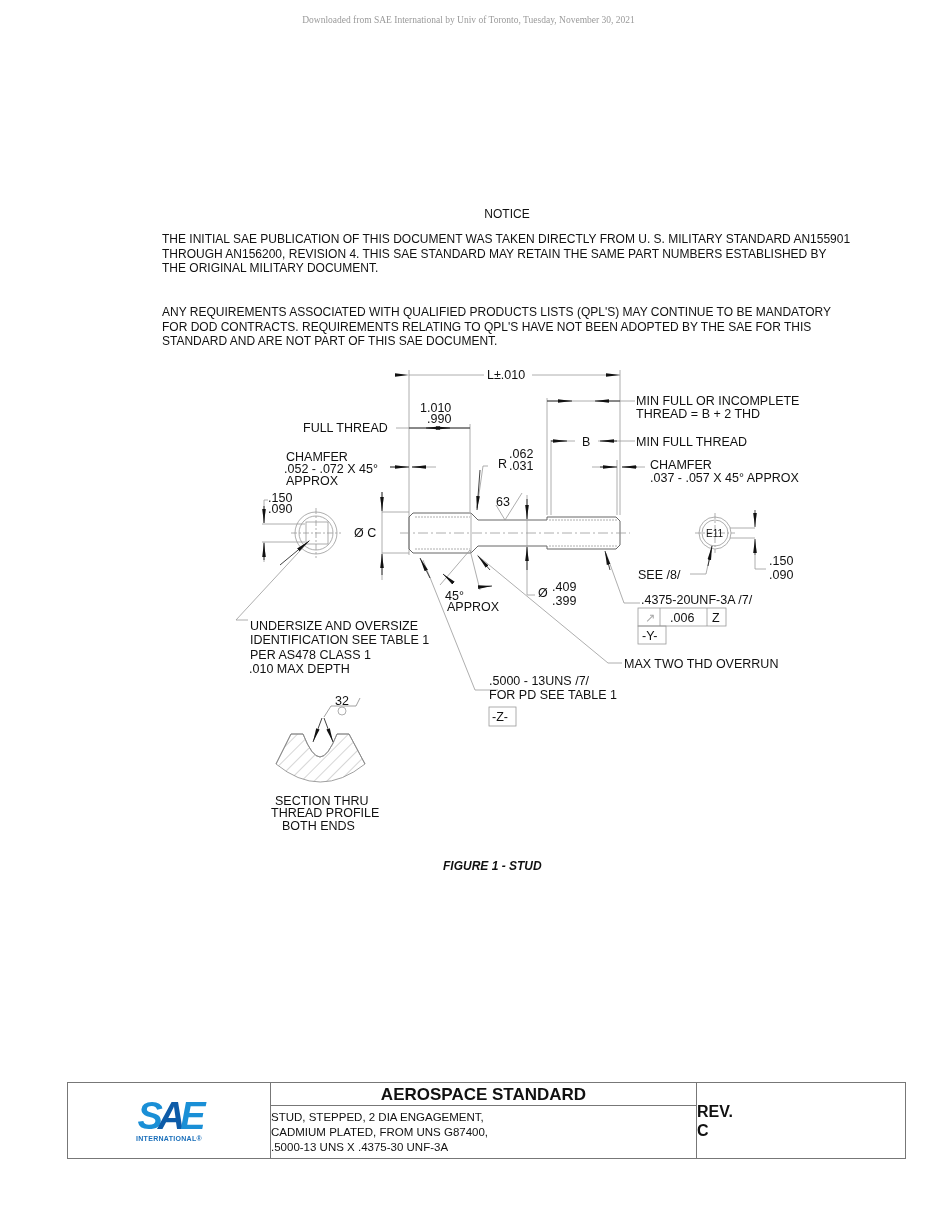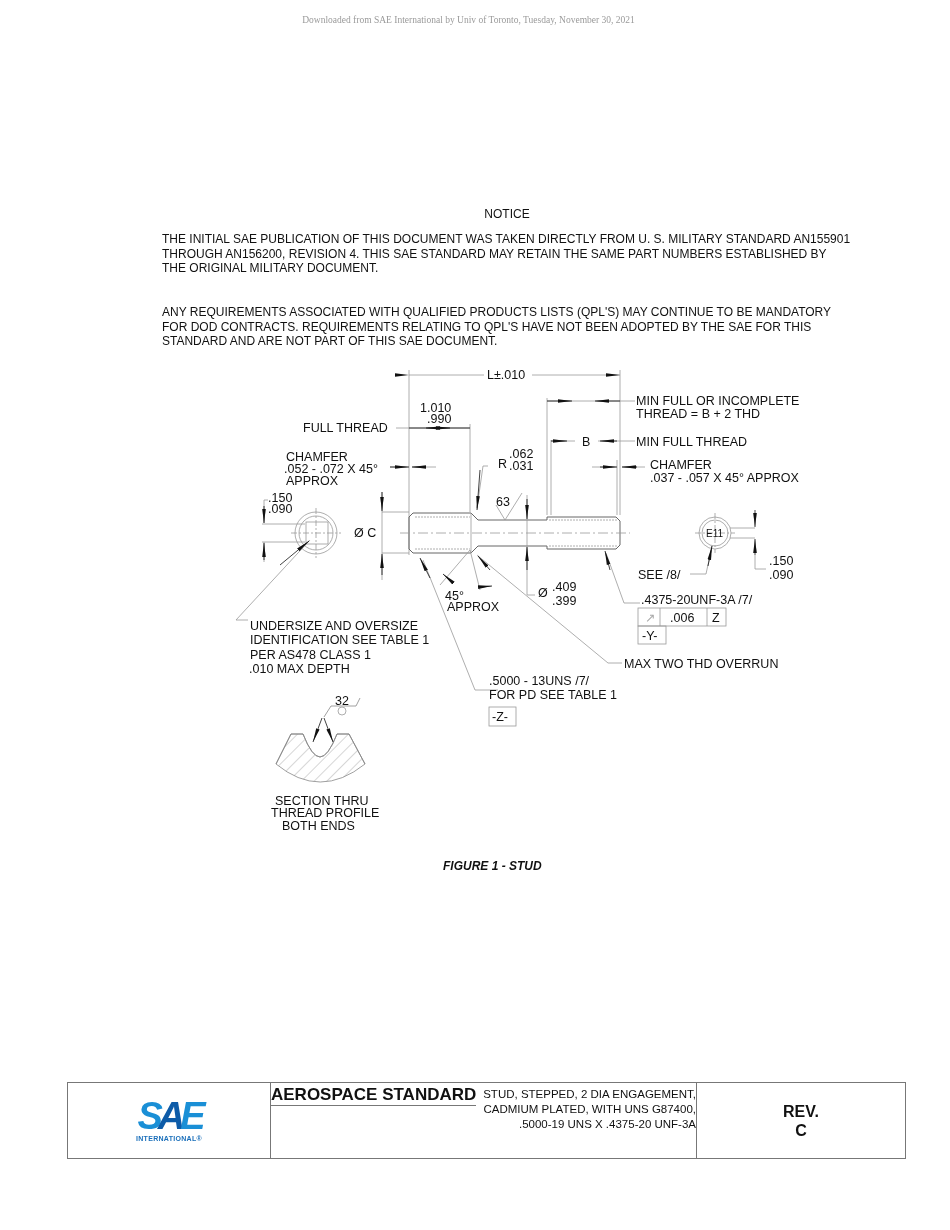--- a/index.html
+++ b/index.html
@@ -7,26 +7,26 @@
     .download-note { position: absolute; top: 15px; left: 0; width: 905px; text-align: center; font-family: "Liberation Serif", serif; font-size: 9.5px; color: #9a9a9a; margin-left: 16px; }
     .notice-title { position: absolute; top: 207px; left: 0; width: 1014px; text-align: center; font-size: 12px; }
     .notice-para { position: absolute; left: 162px; width: 690px; font-size: 12px; line-height: 14.5px; }
     .notice-p1 { top: 232px; }
     .notice-p2 { top: 305px; }
     svg.drawing { position: absolute; left: 0; top: 0; }
     svg.drawing text { font-family: "Liberation Sans", sans-serif; font-size: 12.5px; fill: #111; }
     .fig-caption { position: absolute; top: 859px; left: 443px; font-size: 12px; font-weight: bold; font-style: italic; }
     .title-block { position: absolute; left: 67px; top: 1082px; width: 839px; height: 77px; border: 1.3px solid #777; display: flex; box-sizing: border-box; }
     .tb-logo { width: 202px; border-right: 1.3px solid #777; display: flex; align-items: center; justify-content: center; flex-direction: column; }
-    .tb-title { width: 425px; border-right: 1.3px solid #777; display: flex; flex-direction: row; }
+    .tb-title { width: 425px; border-right: 1.3px solid #777; display: flex; flex-direction: column; }
     .tb-title-head { height: 22px; border-bottom: 1.3px solid #777; text-align: center; font-weight: bold; font-size: 17px; line-height: 24px; }
-    .tb-title-desc { flex: 1; text-align: right; font-size: 11.5px; line-height: 15px; padding-top: 4px; }
+    .tb-title-desc { flex: 1; text-align: left; font-size: 11.5px; line-height: 15px; padding-top: 4px; }
     .tb-doc { width: 140px; border-right: 1.3px solid #777; padding: 14px 0 0 8px; box-sizing: border-box; font-size: 13px; line-height: 16px; }
     .tb-doc b { font-weight: bold; }
-    .tb-rev { flex: 1; text-align: center; font-weight: bold; font-size: 16px; line-height: 19px; padding-top: 19px; }
+    .tb-rev { flex: 1; text-align: left; font-weight: bold; font-size: 16px; line-height: 19px; padding-top: 19px; }
     .sae-logo-mark { font-family: "Liberation Sans", sans-serif; font-weight: bold; font-size: 38px; letter-spacing: -5px; color: #1a8fd6; line-height: 34px; font-style: italic; }
     .sae-logo-mark span.dark { color: #0d5ba8; }
     .sae-logo-sub { font-size: 7px; font-weight: bold; color: #1a6fba; letter-spacing: 0.3px; margin-top: 2px; }
   </style>
 </head>
 <body>
 
 <div class="download-note">Downloaded from SAE International by Univ of Toronto, Tuesday, November 30, 2021</div>
 
 <div class="notice-title">NOTICE</div>
@@ -204,21 +204,21 @@
 
 <div class="title-block">
   <div class="tb-logo">
     <div class="sae-logo-mark"><span>S</span><span class="dark">A</span><span>E</span></div>
     <div class="sae-logo-sub">INTERNATIONAL®</div>
   </div>
   <div class="tb-title">
     <div class="tb-title-head">AEROSPACE STANDARD</div>
     <div class="tb-title-desc">
       <div>STUD, STEPPED, 2 DIA ENGAGEMENT,</div>
-      <div>CADMIUM PLATED, WITH UNS G87400,</div>
-      <div>.5000-19 UNS X .4375-20 UNF-3A</div>
+      <div>CADMIUM PLATED, FROM UNS G87400,</div>
+      <div>.5000-13 UNS X .4375-30 UNF-3A</div>
     </div>
   </div>
   <div class="tb-rev">
     <div>REV.</div>
     <div>C</div>
   </div>
 </div>
 
 </body></html>

